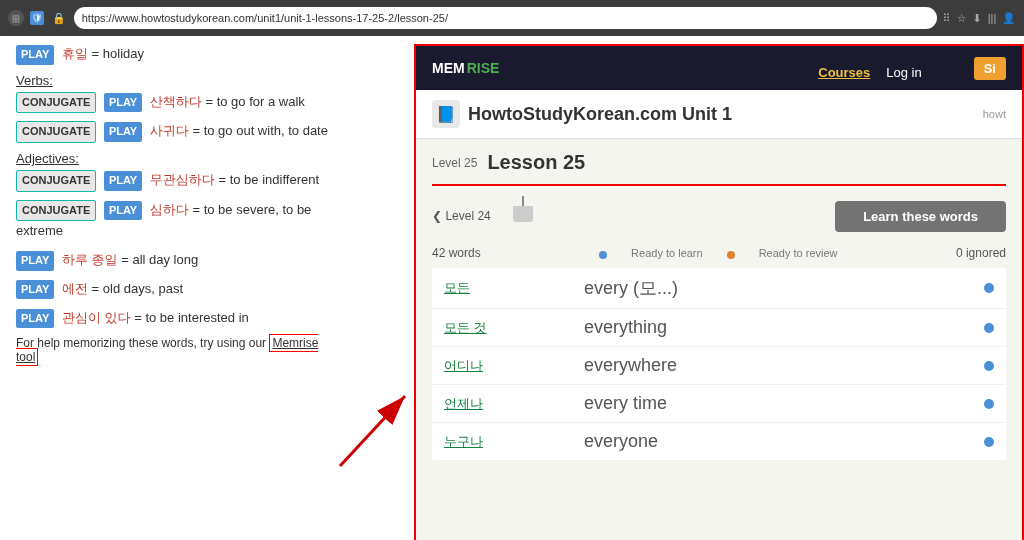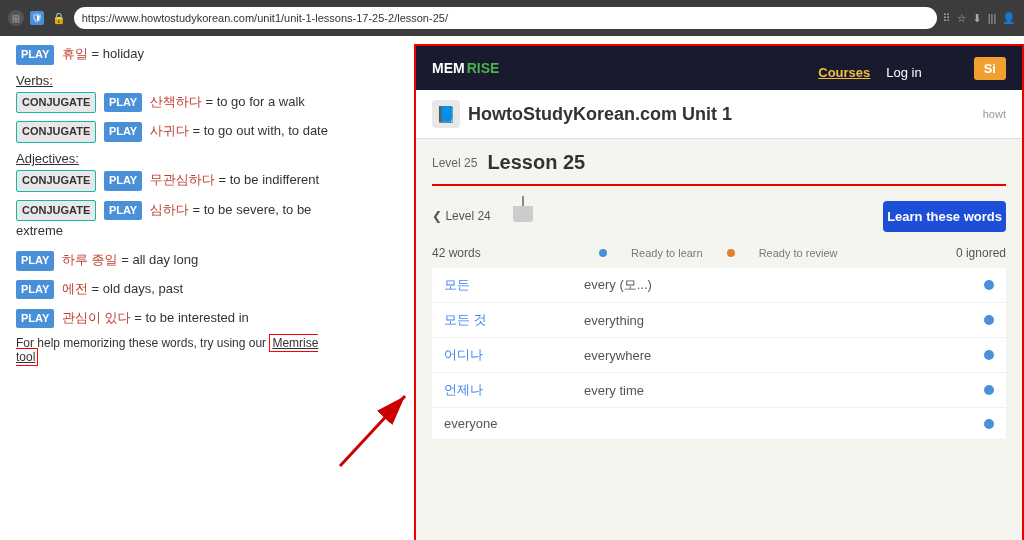--- a/index.html
+++ b/index.html
@@ -276,45 +276,45 @@
       background: #ccc;
       border-radius: 0 0 3px 3px;
     }
     .plant-stem {
       width: 2px; height: 10px;
       background: #888;
     }
 
     .learn-btn {
       margin-left: auto;
-      background: #1d4ed8;
+      background: #737373;
       color: white;
       border: none;
-      padding: 8px 4px;
+      padding: 8px 28px;
       border-radius: 4px;
       font-size: 13px;
       font-weight: bold;
       cursor: pointer;
       text-align: right;
     }
 
     .words-count-row {
       display: flex;
       justify-content: space-between;
       align-items: center;
       margin-bottom: 8px;
       font-size: 12px;
       color: #555;
     }
     .legend {
       display: flex;
       gap: 24px;
       font-size: 11px;
       color: #777;
-      align-items: center;
+      align-items: flex-end;
     }
     .legend-dot-blue {
       width: 8px; height: 8px;
       background: #4a90d9;
       border-radius: 50%;
       display: inline-block;
     }
     .legend-dot-orange {
       width: 8px; height: 8px;
       background: #e08030;
@@ -329,27 +329,28 @@
       overflow: hidden;
     }
     .word-row {
       display: flex;
       align-items: center;
       padding: 8px 12px;
       border-bottom: 1px solid #f0f0f0;
     }
     .word-korean {
       width: 140px;
-      color: #3b82f6;
-      font-size: 13px;
+      color: #15803d;
+      font-size: 13px;
+      text-decoration: underline;
     }
     .word-english {
       flex: 1;
       color: #555;
-      font-size: 13px;
+      font-size: 18px;
     }
     .word-dot {
       width: 10px; height: 10px;
       background: #4a90d9;
       border-radius: 50%;
     }
   </style>
 </head>
 <body>
 
@@ -518,20 +519,21 @@
     <span class="word-korean">어디나</span>
     <span class="word-english">everywhere</span>
     <div class="word-dot"></div>
   </div>
           <div class="word-row">
     <span class="word-korean">언제나</span>
     <span class="word-english">every time</span>
     <div class="word-dot"></div>
   </div>
           <div class="word-row">
+    <span class="word-korean">누구나</span>
     <span class="word-english">everyone</span>
     <div class="word-dot"></div>
   </div>
         </div>
 
     </div>
   </div>
 
 </div>
 

